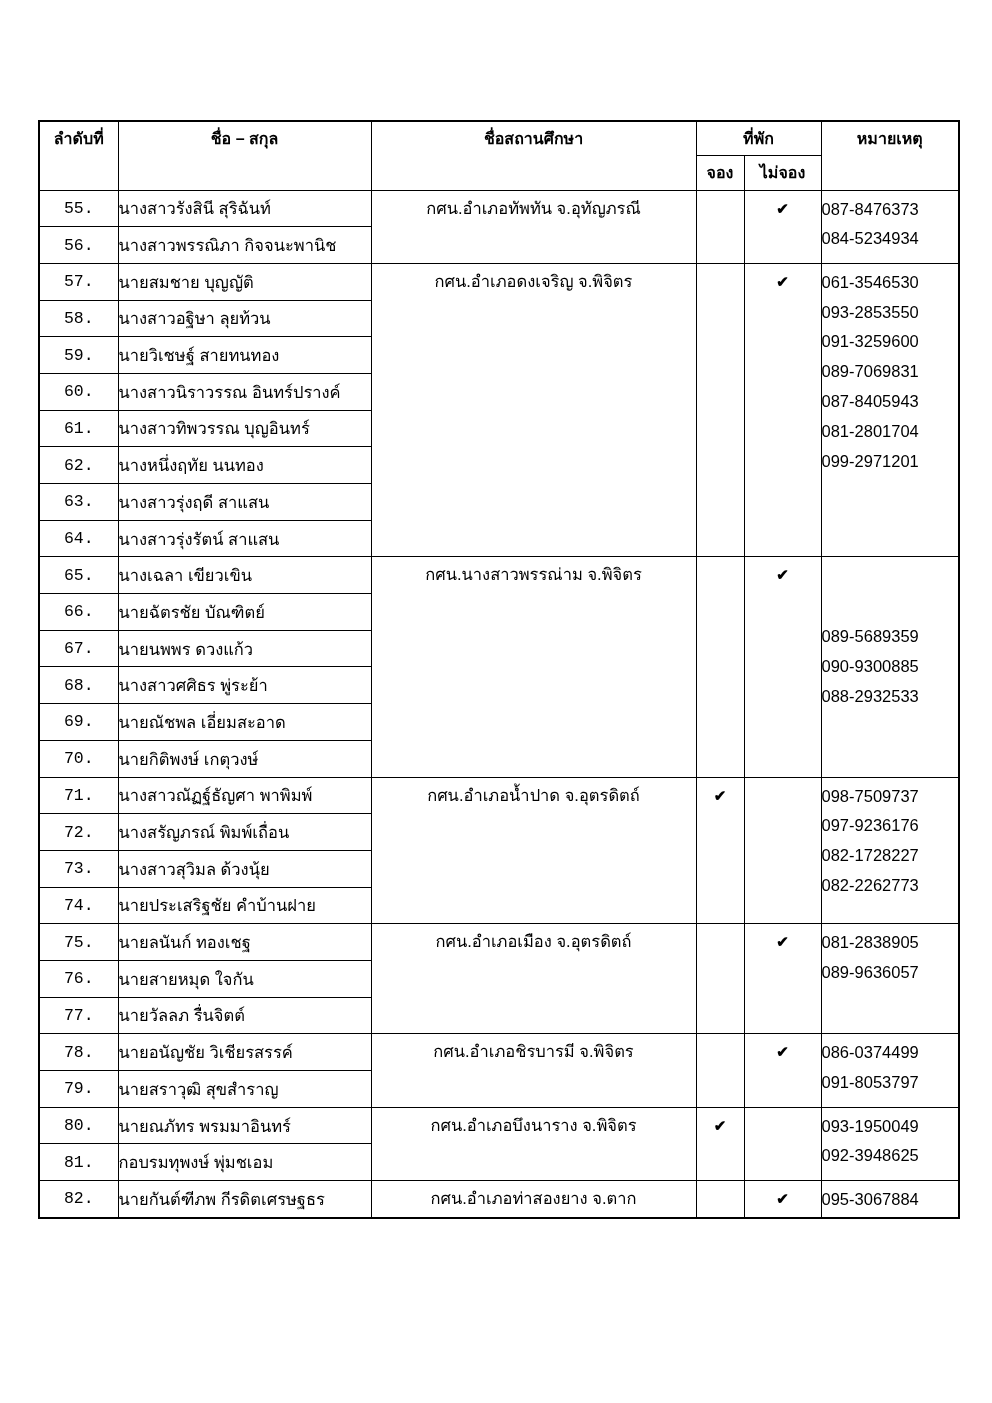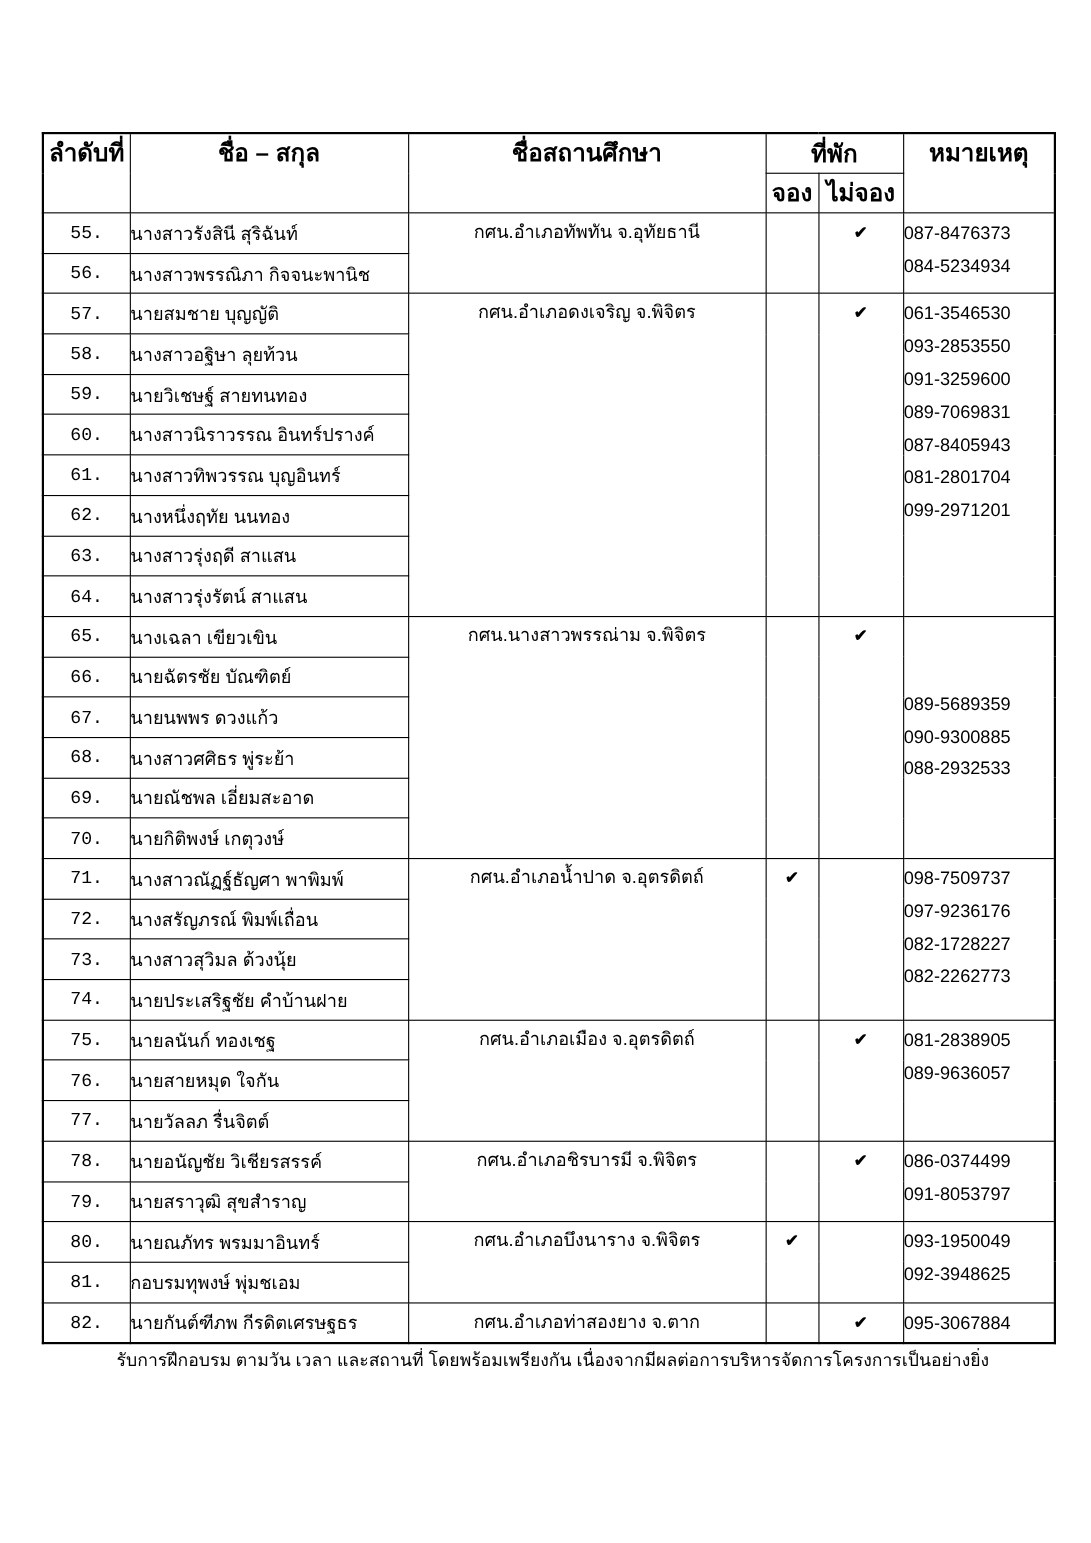--- a/index.html
+++ b/index.html
@@ -25,21 +25,21 @@
     table-layout: fixed;
     border: 2.5px solid #000;
   }
   table.roster th, table.roster td {
     border: 1.5px solid #000;
     padding: 0;
     overflow: hidden;
   }
   thead th {
     font-weight: bold;
-    font-size: 22px;
+    font-size: 16px;
     text-align: center;
   }
   thead tr.hrow1 { height: 34px; }
   thead tr.hrow2 { height: 35px; }
   thead th.span2 {
     vertical-align: top;
     line-height: 34px;
   }
   tbody td { height: 35.7px; font-size: 16.5px; }
   td.no-cell   { text-align: center; font-family: Liberation Mono, monospace; }
@@ -98,21 +98,21 @@
       </tr>
       <tr class="hrow2">
         <th>จอง</th>
         <th>ไม่จอง</th>
       </tr>
     </thead>
     <tbody id="table-body">
         <tr>
           <td class="no-cell">55.</td>
           <td class="name-cell">นางสาวรังสินี  สุริฉันท์</td>
-          <td class="school-cell" rowspan="2">กศน.อำเภอทัพทัน จ.อุทัยธานี</td>
+          <td class="school-cell" rowspan="2">กศน.อำเภอทัพทัน จ.อุทัญภรณี</td>
           <td class="tick-cell" rowspan="2"></td>
           <td class="tick-cell" rowspan="2"><span>✔</span></td>
           <td class="remark-cell" rowspan="2">
             <div class="phones">
               <div>087-8476373</div>
               <div>084-5234934</div>
             </div>
           </td>
         </tr>
         <tr>
@@ -290,18 +290,15 @@
           <td class="remark-cell" rowspan="1">
             <div class="phones">
               <div>095-3067884</div>
             </div>
           </td>
         </tr>
       </tbody>
   </table>
 
   <div class="footnote">
-    <div class="fline">
-      <span>รับการฝึกอบรม ตามวัน เวลา และสถานที่ โดยพร้อมเพรียงกัน  เนื่องจากมีผลต่อการบริหารจัดการโครงการเป็นอย่างยิ่ง</span>
-    </div>
   </div>
 
 </div>
 
 </body></html>

